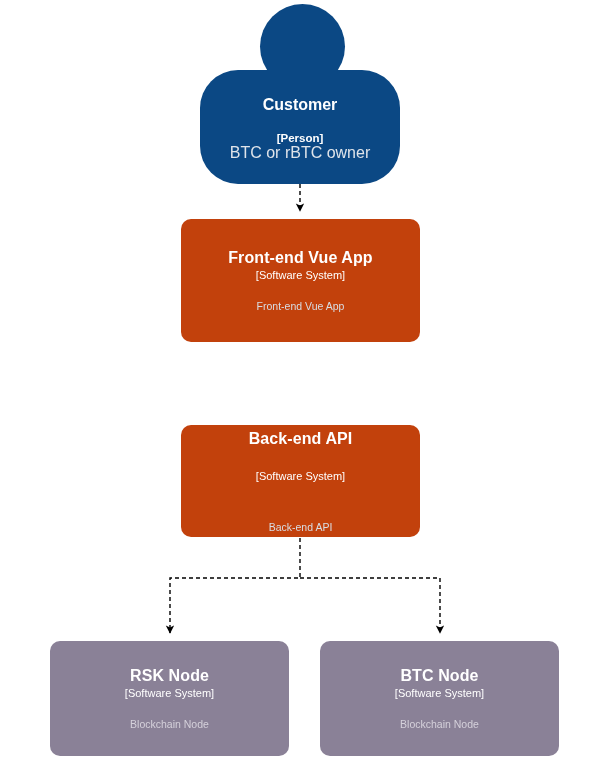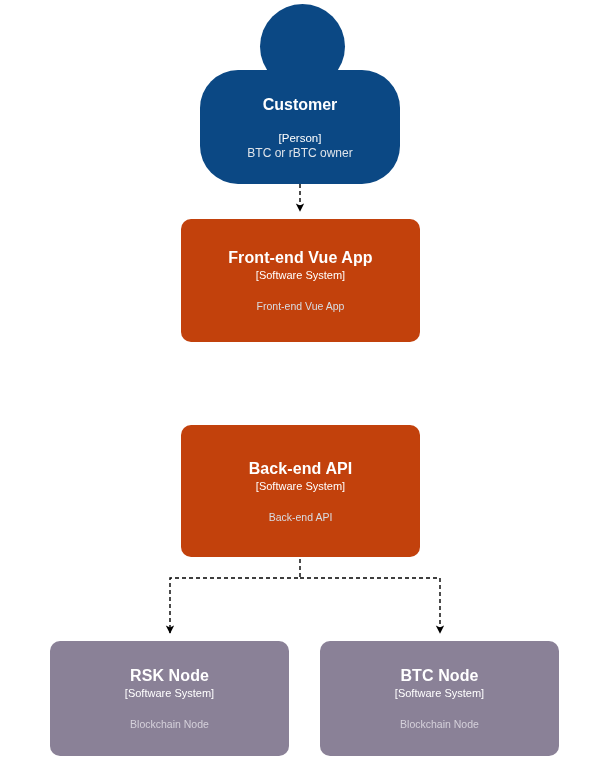--- a/index.html
+++ b/index.html
@@ -85,22 +85,22 @@
     background: #0b4884;
     display: flex;
     flex-direction: column;
     align-items: center;
     justify-content: center;
     text-align: left;
     color: #ffffff;
     z-index: 2;
   }
   #person-customer .body .title { font-size: 16px; font-weight: bold; line-height: 19px; }
-  #person-customer .body .stereotype { font-size: 11.5px; line-height: 15px; margin-top: 17px; }
-  #person-customer .body .desc { font-size: 12px; line-height: 14px; color: #dfe4ea; }
+  #person-customer .body .stereotype { font-size: 11.5px; line-height: 15px; margin-top: 17px; font-weight: bold; }
+  #person-customer .body .desc { font-size: 16px; line-height: 14px; color: #dfe4ea; }
 
   
   #boundary-2wp {
     position: absolute;
     left: 3px;
     top: 390px;
     width: 594px;
     height: 208px;
     box-sizing: border-box;
     border: 1.4px dashed #555555;
@@ -163,21 +163,21 @@
       <div class="desc">BTC or rBTC owner</div>
     </div>
   </div>
 
   <div class="node system" style="left:181px; top:219px; width:239px; height:123px;">
     <div class="title">Front-end Vue App</div>
     <div class="stereotype">[Software System]</div>
     <div class="desc">Front-end Vue App</div>
   </div>
 
-  <div class="node system" style="left:181px; top:425px; width:239px; height:132px;">
+  <div class="node system" style="left:181px; top:425px; width:239px; height:112px;gap:20px;">
     <div class="title">Back-end API</div>
     <div class="stereotype">[Software System]</div>
     <div class="desc">Back-end API</div>
   </div>
 
   <div class="node infra" style="left:50px; top:641px; width:239px; height:115px;">
     <div class="title">RSK Node</div>
     <div class="stereotype">[Software System]</div>
     <div class="desc">Blockchain Node</div>
   </div>

